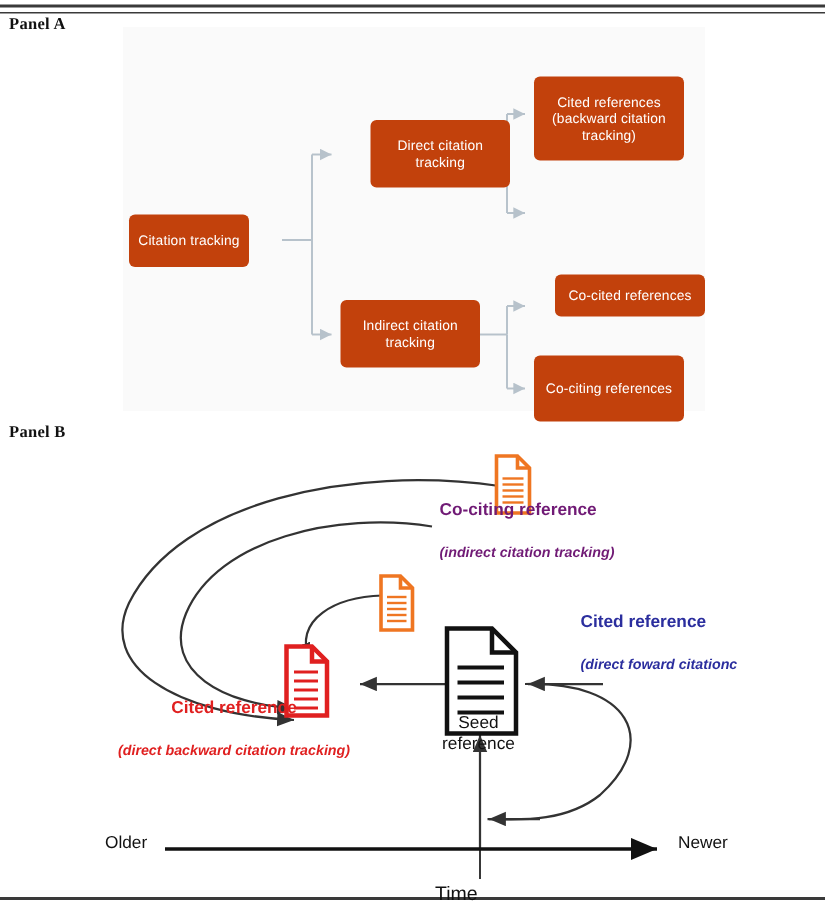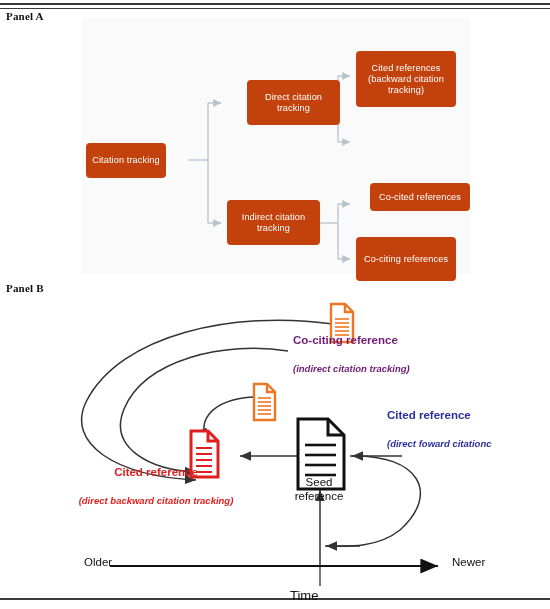--- a/index.html
+++ b/index.html
@@ -59,21 +59,21 @@
 
   .lab{position:absolute;white-space:nowrap;}
   .lab .t1{font-size:11.5px;font-weight:600;display:block;}
   .lab .t2{font-size:9.5px;font-style:italic;font-weight:600;display:block;margin-top:17px;}
 
   #lab-cociting{left:293px;top:40px;color:#701a75;}
   #lab-citing{left:387px;top:115px;color:#2b2e9e;}
   #lab-cited{left:26px;top:172px;color:#e02020;text-align:center;width:260px;}
   #lab-cocited{left:110px;top:222px;color:#3b92e0;text-align:center;width:240px;}
   #lab-seed{left:276px;top:182px;color:#111;width:86px;text-align:center;font-size:11.5px;line-height:13.5px;}
-  #lab-older{left:84px;top:262px;color:#111;font-size:11.5px;}
+  #lab-older{left:70px;top:262px;color:#111;font-size:11.5px;}
   #lab-newer{left:452px;top:262px;color:#111;font-size:11.5px;}
   #lab-time{left:290px;top:294px;color:#111;font-size:13px;}
   .clip-right{overflow:hidden;max-width:163px;display:block;}
 </style>
 </head>
 <body>
 
 <div class="rule-top"></div>
 <div class="rule-top2"></div>
 <div class="rule-bottom"></div>

